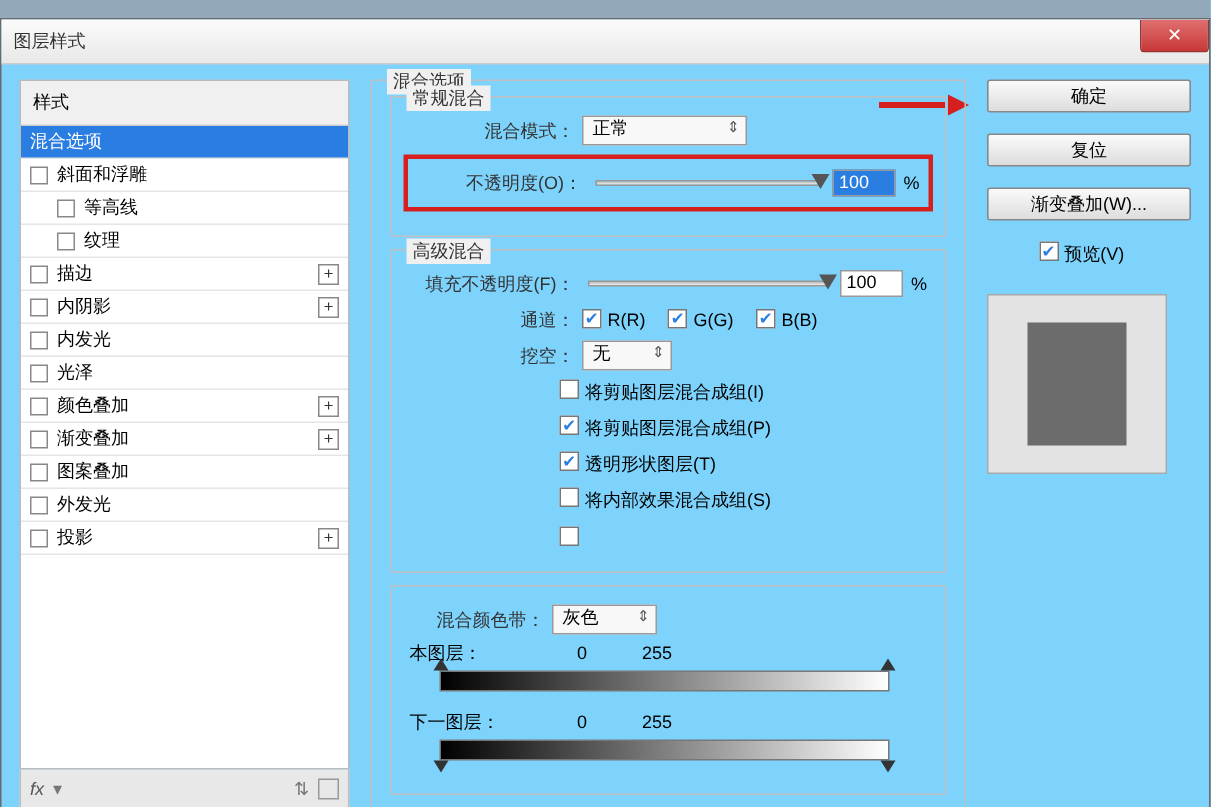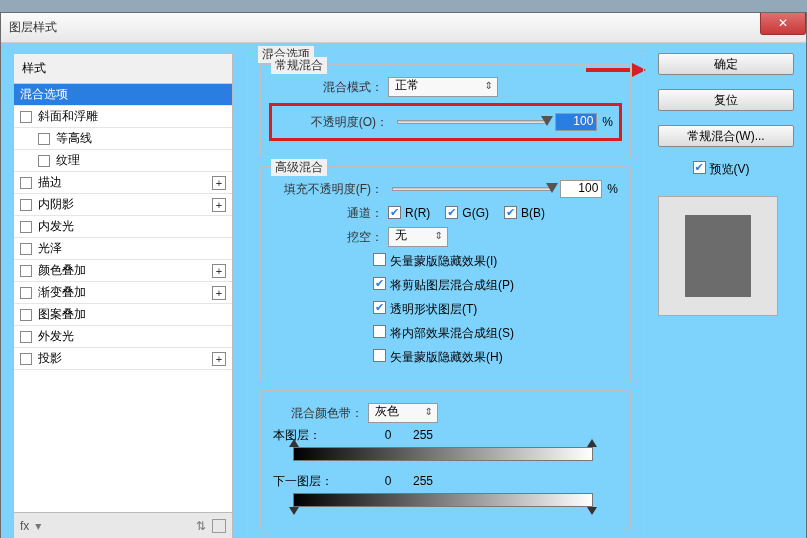--- a/index.html
+++ b/index.html
@@ -13,45 +13,45 @@
 .left-col { width: 220px; display: flex; flex-direction: column; }
 .styles-list { border: 1px solid #bbb; flex: 1; background: #fff; background: linear-gradient(#f0f0f0 0, #f0f0f0 32px, #fff 32px); overflow: hidden; }
 .styles-list .header { padding: 6px 8px; border-bottom: 1px solid #ccc; background: #f0f0f0; }
 .styles-list .row { display: flex; align-items: center; height: 22px; padding: 0 6px; border-bottom: 1px solid #e5e5e5; }
 .styles-list .row.sel { background: #2a7de1; color: #fff; }
 .styles-list .row .chk { width: 12px; height: 12px; border: 1px solid #888; margin-right: 6px; background: #fff; }
 .styles-list .row .chk.indent { margin-left: 18px; }
 .styles-list .row .lbl { flex: 1; }
 .styles-list .row .plus { width: 14px; height: 14px; border: 1px solid #888; display: flex; align-items: center; justify-content: center; font-size: 11px; background: #fff; cursor: pointer; color: #333; }
 .bottombar { height: 26px; border: 1px solid #bbb; border-top: none; background: #e8e8e8; display: flex; align-items: center; padding: 0 6px; gap: 6px; }
-.bottombar .fx { color: #555; }
+.bottombar .fx { font-style: italic; color: #555; }
 .bottombar .icon { color: #777; cursor: pointer; }
 .bottombar .spacer { flex: 1; }
 .bottombar .trash { width: 14px; height: 14px; border: 1px solid #999; cursor: pointer; }
 .center-col { flex: 1; position: relative; }
 .fieldset { border: 1px solid #c0c0c0; border-radius: 2px; margin-bottom: 8px; padding: 10px 12px 12px 12px; position: relative; }
 .fieldset .legend { position: absolute; top: -8px; left: 10px; background: #f0f0f0; padding: 0 4px; color: #333; }
 .fieldset.outer > .legend { top: -8px; }
 .form-row { display: flex; align-items: center; height: 24px; gap: 5px; }
 .form-row .label { width: 110px; text-align: right; color: #333; }
 .select { height: 20px; border: 1px solid #999; background: #f8f8f8; padding: 0 18px 4px 6px; position: relative; display: inline-flex; align-items: center; min-width: 110px; }
 .select::after { content: "⇕"; position: absolute; right: 4px; color: #555; font-size: 10px; }
 .slider { flex: 1; height: 4px; background: linear-gradient(#bbb,#eee); border: 1px solid #999; position: relative; margin: 0 4px; }
 .slider .thumb { position: absolute; right: -8px; top: -5px; width: 0; height: 0; border-left: 6px solid transparent; border-right: 6px solid transparent; border-top: 10px solid #555; }
-.num-input { width: 42px; height: 18px; border: 1px solid #999; background: #fff; text-align: right; padding: 0 3px; }
+.num-input { width: 42px; height: 18px; border: 1px solid #999; background: #fff; padding: 0 3px; }
 .num-input.sel { background: #2a7de1; color: #fff; }
 .highlight-box { border: 3px solid #d62020; padding: 4px 6px; margin: 4px -4px; }
 .chkbox { width: 13px; height: 13px; border: 1px solid #777; background: #fff; display: inline-flex; align-items: center; justify-content: center; font-size: 11px; color: #2a7de1; }
 .chkbox.checked::after { content: "✔"; }
 .chklabel { display: inline-flex; align-items: flex-start; gap: 4px; margin-right: 10px; }
 .advanced-inner { padding-left: 100px; }
 .blend-band-row { display: flex; align-items: center; height: 20px; }
 .blend-band-row .bl { width: 90px; text-align: left; padding-right: 8px; }
 .blend-band-row .v1 { width: 50px; text-align: center; }
-.blend-band-row .v2 { width: 50px; }
+.blend-band-row .v2 { width: 50px; text-align: center; }
 .gradient { height: 14px; background: linear-gradient(to right, #000, #fff); border: 1px solid #777; position: relative; margin: 2px 0 10px 20px; width: 300px; }
 .gradient .stop-top { position: absolute; top: -9px; width: 0; height: 0; border-left: 5px solid transparent; border-right: 5px solid transparent; border-bottom: 8px solid #333; }
 .gradient .stop-bot { position: absolute; bottom: -9px; width: 0; height: 0; border-left: 5px solid transparent; border-right: 5px solid transparent; border-top: 8px solid #333; }
 .right-col { width: 136px; display: flex; flex-direction: column; gap: 14px; align-items: stretch; }
 .btn { height: 22px; border: 1px solid #888; background: linear-gradient(#fafafa,#ddd); border-radius: 2px; cursor: pointer; display: flex; align-items: center; justify-content: center; }
 .red-arrow { position: absolute; top: 50px; right: 160px; width: 60px; height: 14px; }
 .red-arrow .shaft { position: absolute; left: 0; top: 5px; width: 44px; height: 4px; background: #d62020; }
 .red-arrow .head { position: absolute; right: 0; top: 0; width: 0; height: 0; border-top: 7px solid transparent; border-bottom: 7px solid transparent; border-left: 14px solid #d62020; }
 .preview-box { width: 120px; height: 120px; border: 1px solid #aaa; background: #e3e3e3; display: flex; align-items: center; justify-content: center; margin-top: 4px; }
 .preview-swatch { width: 66px; height: 82px; background: #6c6c6c; }
@@ -198,21 +198,21 @@
           <div class="form-row">
             <span class="label">挖空：</span>
             <div class="select" style="min-width:60px">
                 <span>无</span>
               </div>
           </div>
           <div class="advanced-inner" id="adv-opts">
               <div class="form-row">
                 <label class="chklabel">
                   <span class="chkbox"></span>
-                  <span>矢量蒙版隐藏效果(I)</span>
+                  <span>将剪贴图层混合成组(I)</span>
                 </label>
               </div>
               <div class="form-row">
                 <label class="chklabel">
                   <span class="chkbox checked"></span>
                   <span>将剪贴图层混合成组(P)</span>
                 </label>
               </div>
               <div class="form-row">
                 <label class="chklabel">
@@ -222,21 +222,20 @@
               </div>
               <div class="form-row">
                 <label class="chklabel">
                   <span class="chkbox"></span>
                   <span>将内部效果混合成组(S)</span>
                 </label>
               </div>
               <div class="form-row">
                 <label class="chklabel">
                   <span class="chkbox"></span>
-                  <span>矢量蒙版隐藏效果(H)</span>
                 </label>
               </div>
             </div>
         </div>
 
         <div class="fieldset">
           <div class="form-row">
             <span class="label" style="width:90px">混合颜色带：</span>
             <div class="select" style="min-width:70px">
                 <span>灰色</span>
@@ -265,21 +264,21 @@
     </div>
 
     <div class="right-col">
       <div class="btn">
           <span>确定</span>
         </div>
       <div class="btn">
           <span>复位</span>
         </div>
       <div class="btn">
-          <span>常规混合(W)...</span>
+          <span>渐变叠加(W)...</span>
         </div>
       <label class="chklabel" style="justify-content:center">
         <span class="chkbox checked"></span>
         <span>预览(V)</span>
       </label>
       <div class="preview-box">
         <div class="preview-swatch"></div>
       </div>
     </div>
   </div>

